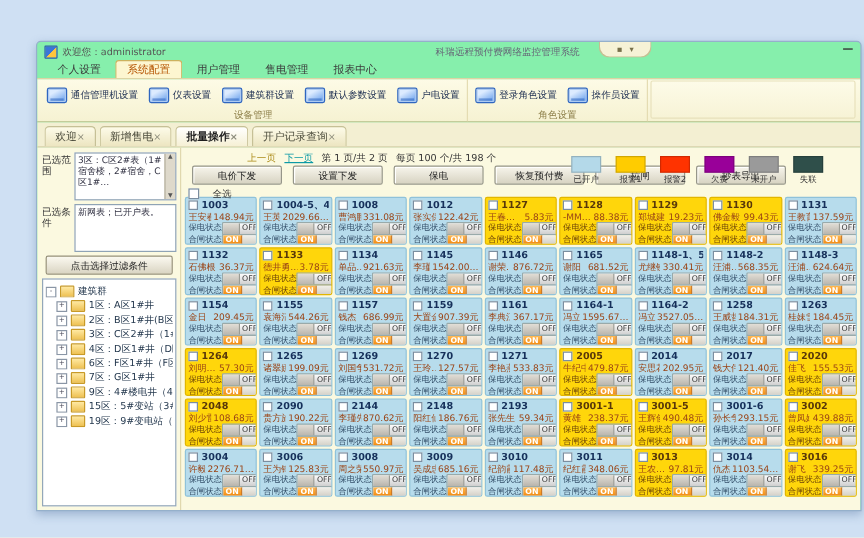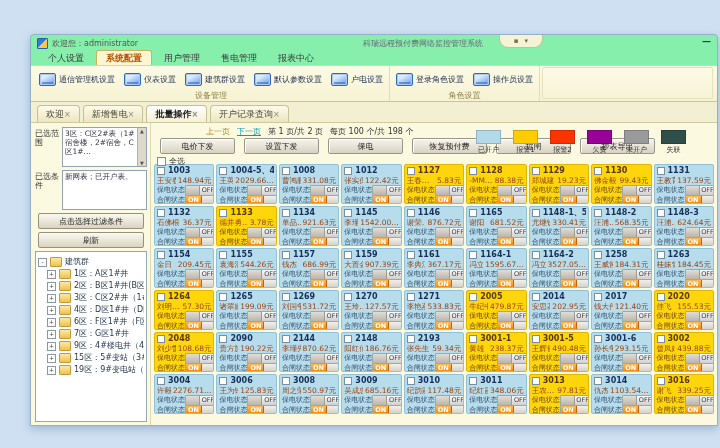--- a/index.html
+++ b/index.html
@@ -13,21 +13,21 @@
   .app-icon{width:9px;height:9px;flex:none;background:linear-gradient(135deg,#3b76d8 50%,#ffc53d 50%);border:1px solid #2a5cb0;border-radius:1px}
   .greeting{white-space:nowrap;color:#555}
   .app-title{position:absolute;left:332px;top:3px;font-size:8px;color:#667;white-space:nowrap}
   .notch{position:absolute;left:468px;top:0;width:42px;height:12px;border:1px solid #c6bf92;border-top:none;
          border-radius:0 0 9px 9px;display:flex;align-items:center;justify-content:center;gap:6px;background:#f6f2d6;color:#77704a;font-size:7px}
   .minbtn{position:absolute;right:6px;top:2px;font-size:9px;color:#333;font-weight:bold;line-height:9px}
   
   .rtabs{display:flex;gap:3px;padding:0 8px;height:14px;align-items:flex-end;flex:none}
   .rtab{padding:1px 9px 0;font-size:9px;color:#3a3a3a;white-space:nowrap}
   .rtab.active{background:#fdf6d0;border:1px solid #cdb25e;border-bottom:none;border-radius:3px 3px 0 0;
-               color:#b55400;font-weight:bold}
+               color:#b55400;font-weight:normal}
   
   .ribbon{display:flex;height:35px;background:linear-gradient(#fdfbe6,#f6f2d2);border-top:1px solid #ddd4a4;
           border-bottom:1px solid #cdc494;padding:0 2px;flex:none}
   .rgroup{display:flex;flex-direction:column;border-right:1px solid #e4dcb2;padding:2px 6px 0}
   .rgroup-buttons{display:flex;flex:1;gap:9px;align-items:center}
   .rbtn{display:flex;align-items:center;gap:3px;font-size:8px;color:#1c2d50;white-space:nowrap;cursor:default}
   .mon{width:15px;height:11px;flex:none;border:1px solid #2f66c0;border-radius:2px;
        background:linear-gradient(150deg,#dcebff 30%,#5b97ea);box-shadow:inset 0 0 0 1px #aecbf2;position:relative}
   .mon::after{content:"";position:absolute;left:2px;right:2px;bottom:1px;height:2px;background:#2f66c0;opacity:.55}
   .rgroup-label{text-align:center;font-size:8px;color:#8d7f49;height:10px;line-height:10px}
@@ -56,21 +56,21 @@
   .tfolder{width:10px;height:8px;flex:none;background:linear-gradient(#ffe9a2,#eec153);border:1px solid #c89a28;border-radius:1px}
   
   .main{flex:1;display:flex;flex-direction:column;min-width:0;padding:2px 3px 0 3px}
   .mhead{position:relative;height:39px;flex:none}
   .pagerow{display:flex;gap:7px;align-items:center;height:13px;padding-left:52px;font-size:8px;color:#333;white-space:nowrap}
   .link-prev{color:#ad8d1d}
   .link-next{color:#0d9aa6;text-decoration:underline;cursor:pointer}
   .btnrow{display:flex;gap:9px;height:16px;padding-left:6px}
   .abtn{min-width:55px;padding:0 9px;background:linear-gradient(#f7f5ec,#d7d3c2);border:1px solid #96968a;border-radius:2px;
         font-size:8px;color:#1e1e1e;display:flex;align-items:center;justify-content:center;white-space:nowrap;box-shadow:inset 1px 1px 0 #fff}
-  .selrow{height:14px;display:flex;align-items:center;gap:3px;font-size:8px;color:#333;padding-left:3px}
+  .selrow{height:14px;display:flex;align-items:center;gap:11px;font-size:8px;color:#333;padding-left:3px}
   .cbox{width:7px;height:7px;background:#fff;border:1px solid #7b8ea0;flex:none}
   .legend{position:absolute;right:28px;top:5px;display:flex;gap:12px}
   .litem{display:flex;flex-direction:column;align-items:center;gap:1px}
   .lswatch{width:23px;height:12px;border:1px solid rgba(0,0,0,.18)}
   .llabel{font-size:7px;color:#333;white-space:nowrap}
   
   .grid{flex:1;display:grid;grid-template-columns:repeat(9,1fr);grid-auto-rows:40px;gap:2px;align-content:start;min-height:0}
   .card{border-radius:2px;padding:1px 2px;overflow:hidden;font-size:7.5px;line-height:1.2;cursor:default}
   .card.open{background:#b7dcec;border:1px solid #8fc2da}
   .card.alarm1{background:#ffd60b;border:1px solid #e2b600}
@@ -189,21 +189,20 @@
           </span>
         </div>
       </div>
       <div class="field">
         <span class="field-label">已选条件</span>
         <div class="field-box">
           <span>新网表；已开户表。</span>
         </div>
       </div>
       <div class="sbtn">点击选择过滤条件</div>
-      <div class="sbtn">刷新</div>
       <div class="tree">
           <div class="tnode">
             <span class="texp">-</span>
             <span class="tfolder"></span>
             <span>建筑群</span>
           </div>
           <div class="tnode child">
             <span class="texp">+</span>
             <span class="tfolder"></span>
             <span>1区：A区1#井</span>

